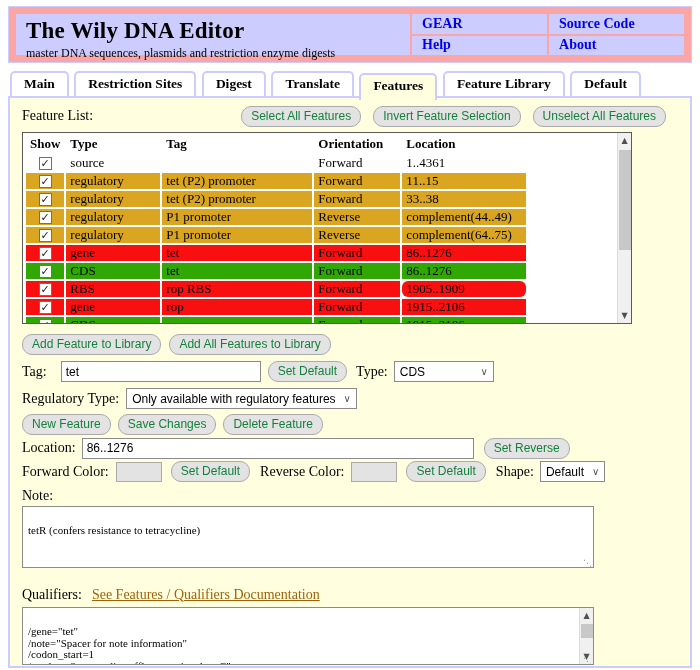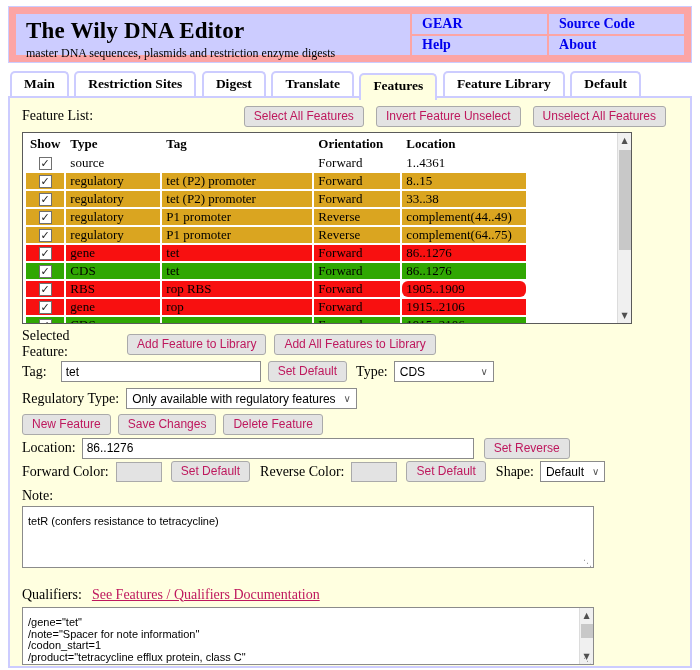--- a/index.html
+++ b/index.html
@@ -23,22 +23,22 @@
          margin-right: 2px; cursor: pointer; position: relative; top: 0; }
   .tab.active { background: #ffffe0; padding-bottom: 6px; top: 2px; margin-top: -2px; }
 
   
   .content { background: #ffffe0; border: 2px solid #ccccff; margin-top: -2px; height: 572px;
              padding: 8px 12px 0 12px; position: relative; z-index: 1; }
   .row { display: flex; align-items: center; }
 
   
   .btn { font-family: "Liberation Sans", sans-serif; font-size: 12px; background: #e3e3e3;
-         border: 1px solid #aaa; border-radius: 3px; padding: 2px 9px 3px 9px; cursor: pointer;
-         color: #be185d; white-space: nowrap; }
+         border: 1px solid #aaa; border-radius: 10px; padding: 2px 9px 3px 9px; cursor: pointer;
+         color: #15803d; white-space: nowrap; }
 
   
   .tin { font-family: "Liberation Sans", sans-serif; font-size: 12px; background: #fff;
          border: 1px solid #8b8b8b; height: 21px; padding: 2px 4px; }
   .fsel { font-family: "Liberation Sans", sans-serif; font-size: 12px; background: #fff;
           border: 1px solid #8b8b8b; height: 21px; display: inline-flex; align-items: center;
           justify-content: space-between; padding: 0 5px; cursor: pointer; }
   .fsel .chev { color: #555; font-size: 10px; margin-left: 8px; }
 
   
@@ -78,26 +78,26 @@
   .act-row .btn { margin-right: 7px; }
   .loc-row { height: 18px; margin-bottom: 4px; }
   .col-row { height: 21px; margin-bottom: 6px; }
   .swatch { display: inline-block; width: 46px; height: 20px; background: #e3e3e3;
             border: 1px solid #aaa; padding: 3px 8px; cursor: pointer; }
   .swatch .fill { width: 100%; height: 100%; }
 
   
   .fake-ta { position: relative; width: 572px; background: #fff; border: 1px solid #8b8b8b;
              font-family: "Liberation Mono", monospace; overflow: hidden; }
-  .fake-ta pre { font-family: Liberation Sans, sans-serif; font-size: 11px; line-height: 11.5px; padding: 9px 5px; }
+  .fake-ta pre { font-family: Liberation Serif, serif; font-size: 11px; line-height: 11.5px; padding: 18px 5px; }
   .grip { position: absolute; right: 1px; bottom: 0; font-size: 9px; color: #999; line-height: 8px;
           font-family: "DejaVu Sans", sans-serif; cursor: nwse-resize; }
   .note-ta { height: 62px; margin-bottom: 18px; }
   .qual-bar { height: 17px; margin-bottom: 4px; }
-  .qual-bar a { color: #be185d; text-decoration: underline; margin-left: 10px; cursor: pointer; }
+  .qual-bar a { color: #a16207; text-decoration: underline; margin-left: 10px; cursor: pointer; }
   .qual-ta { height: 58px; }
   .qual-ta pre { padding-right: 18px; }
 </style>
 </head>
 <body>
 
 <div class="page">
 
   <div class="hdr">
     <div class="hdr-left">
@@ -128,21 +128,21 @@
     <span class="tab active">Features</span>
     <span class="tab">Feature Library</span>
     <span class="tab">Default</span>
   </div>
 
   <div class="content">
 
     <div class="row flist-bar">
       <span class="lbl">Feature List:</span>
       <button class="btn">Select All Features</button>
-      <button class="btn">Invert Feature Unselect</button>
+      <button class="btn">Invert Feature Selection</button>
       <button class="btn">Unselect All Features</button>
     </div>
 
     <div class="tbl-wrap">
       <table class="ftable">
         <thead>
           <tr>
             <th class="c-show">Show</th>
             <th class="c-type">Type</th>
             <th class="c-tag">Tag</th>
@@ -156,21 +156,21 @@
               <td class="c-type">source</td>
               <td class="c-tag"></td>
               <td class="c-ori">Forward</td>
               <td class="c-loc">1..4361</td>
             </tr>
             <tr>
               <td class="c-show" style="background: rgb(218, 165, 32);"><span class="cb">✓</span></td>
               <td class="c-type" style="background: rgb(218, 165, 32);">regulatory</td>
               <td class="c-tag" style="background: rgb(218, 165, 32);">tet (P2) promoter</td>
               <td class="c-ori" style="background: rgb(218, 165, 32);">Forward</td>
-              <td class="c-loc" style="background: rgb(218, 165, 32);">8..15</td>
+              <td class="c-loc" style="background: rgb(218, 165, 32);">11..15</td>
             </tr>
             <tr>
               <td class="c-show" style="background: rgb(218, 165, 32);"><span class="cb">✓</span></td>
               <td class="c-type" style="background: rgb(218, 165, 32);">regulatory</td>
               <td class="c-tag" style="background: rgb(218, 165, 32);">tet (P2) promoter</td>
               <td class="c-ori" style="background: rgb(218, 165, 32);">Forward</td>
               <td class="c-loc" style="background: rgb(218, 165, 32);">33..38</td>
             </tr>
             <tr>
               <td class="c-show" style="background: rgb(218, 165, 32);"><span class="cb">✓</span></td>
@@ -224,21 +224,20 @@
           </tbody>
       </table>
       <div class="vscroll">
         <div class="arr up">▲</div>
         <div class="thumb" style="top:17px;height:100px;"></div>
         <div class="arr dn">▼</div>
       </div>
     </div>
 
     <div class="row sel-bar">
-      <span class="lbl">Selected Feature:</span>
       <button class="btn">Add Feature to Library</button>
       <button class="btn">Add All Features to Library</button>
     </div>
 
     <div class="row tag-row">
       <span class="lbl" style="margin-right:14px;">Tag:</span>
       <input class="tin" style="width: 200px;" value="tet">
       <button class="btn" style="margin-left:7px;">Set Default</button>
       <span class="lbl" style="margin-left:9px;margin-right:6px;">Type:</span>
       <span class="fsel" style="width:100px;">

